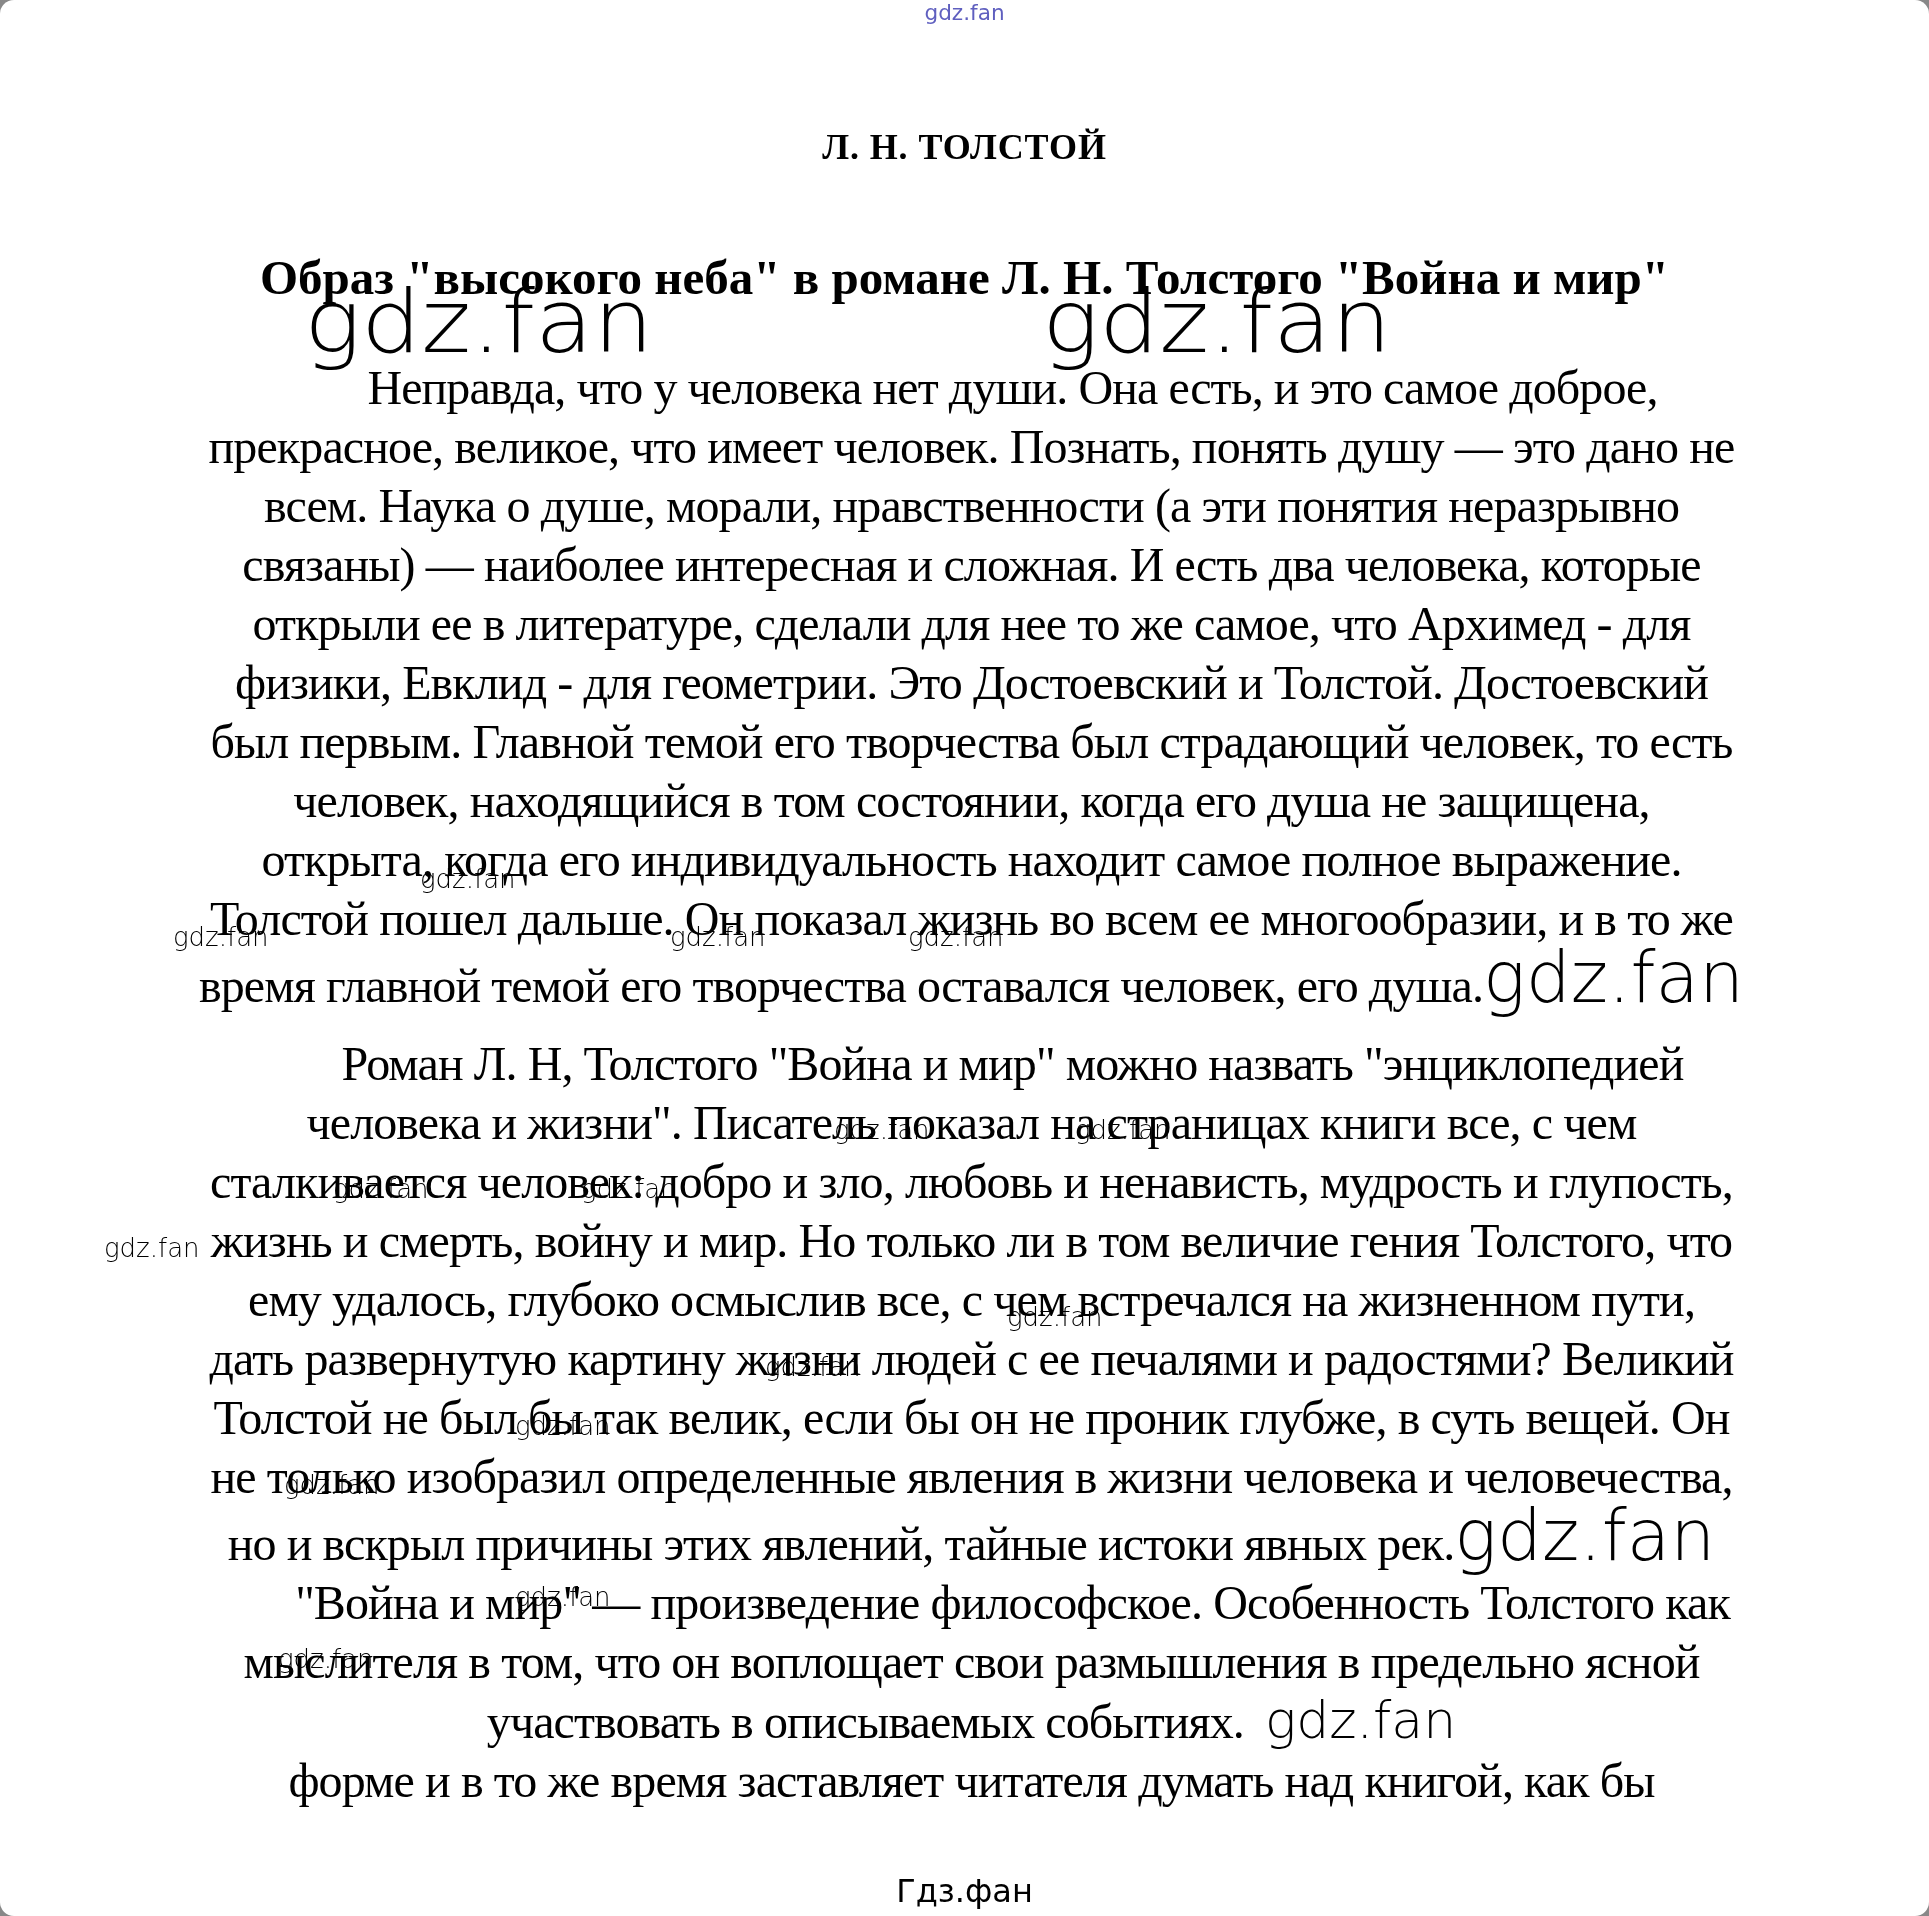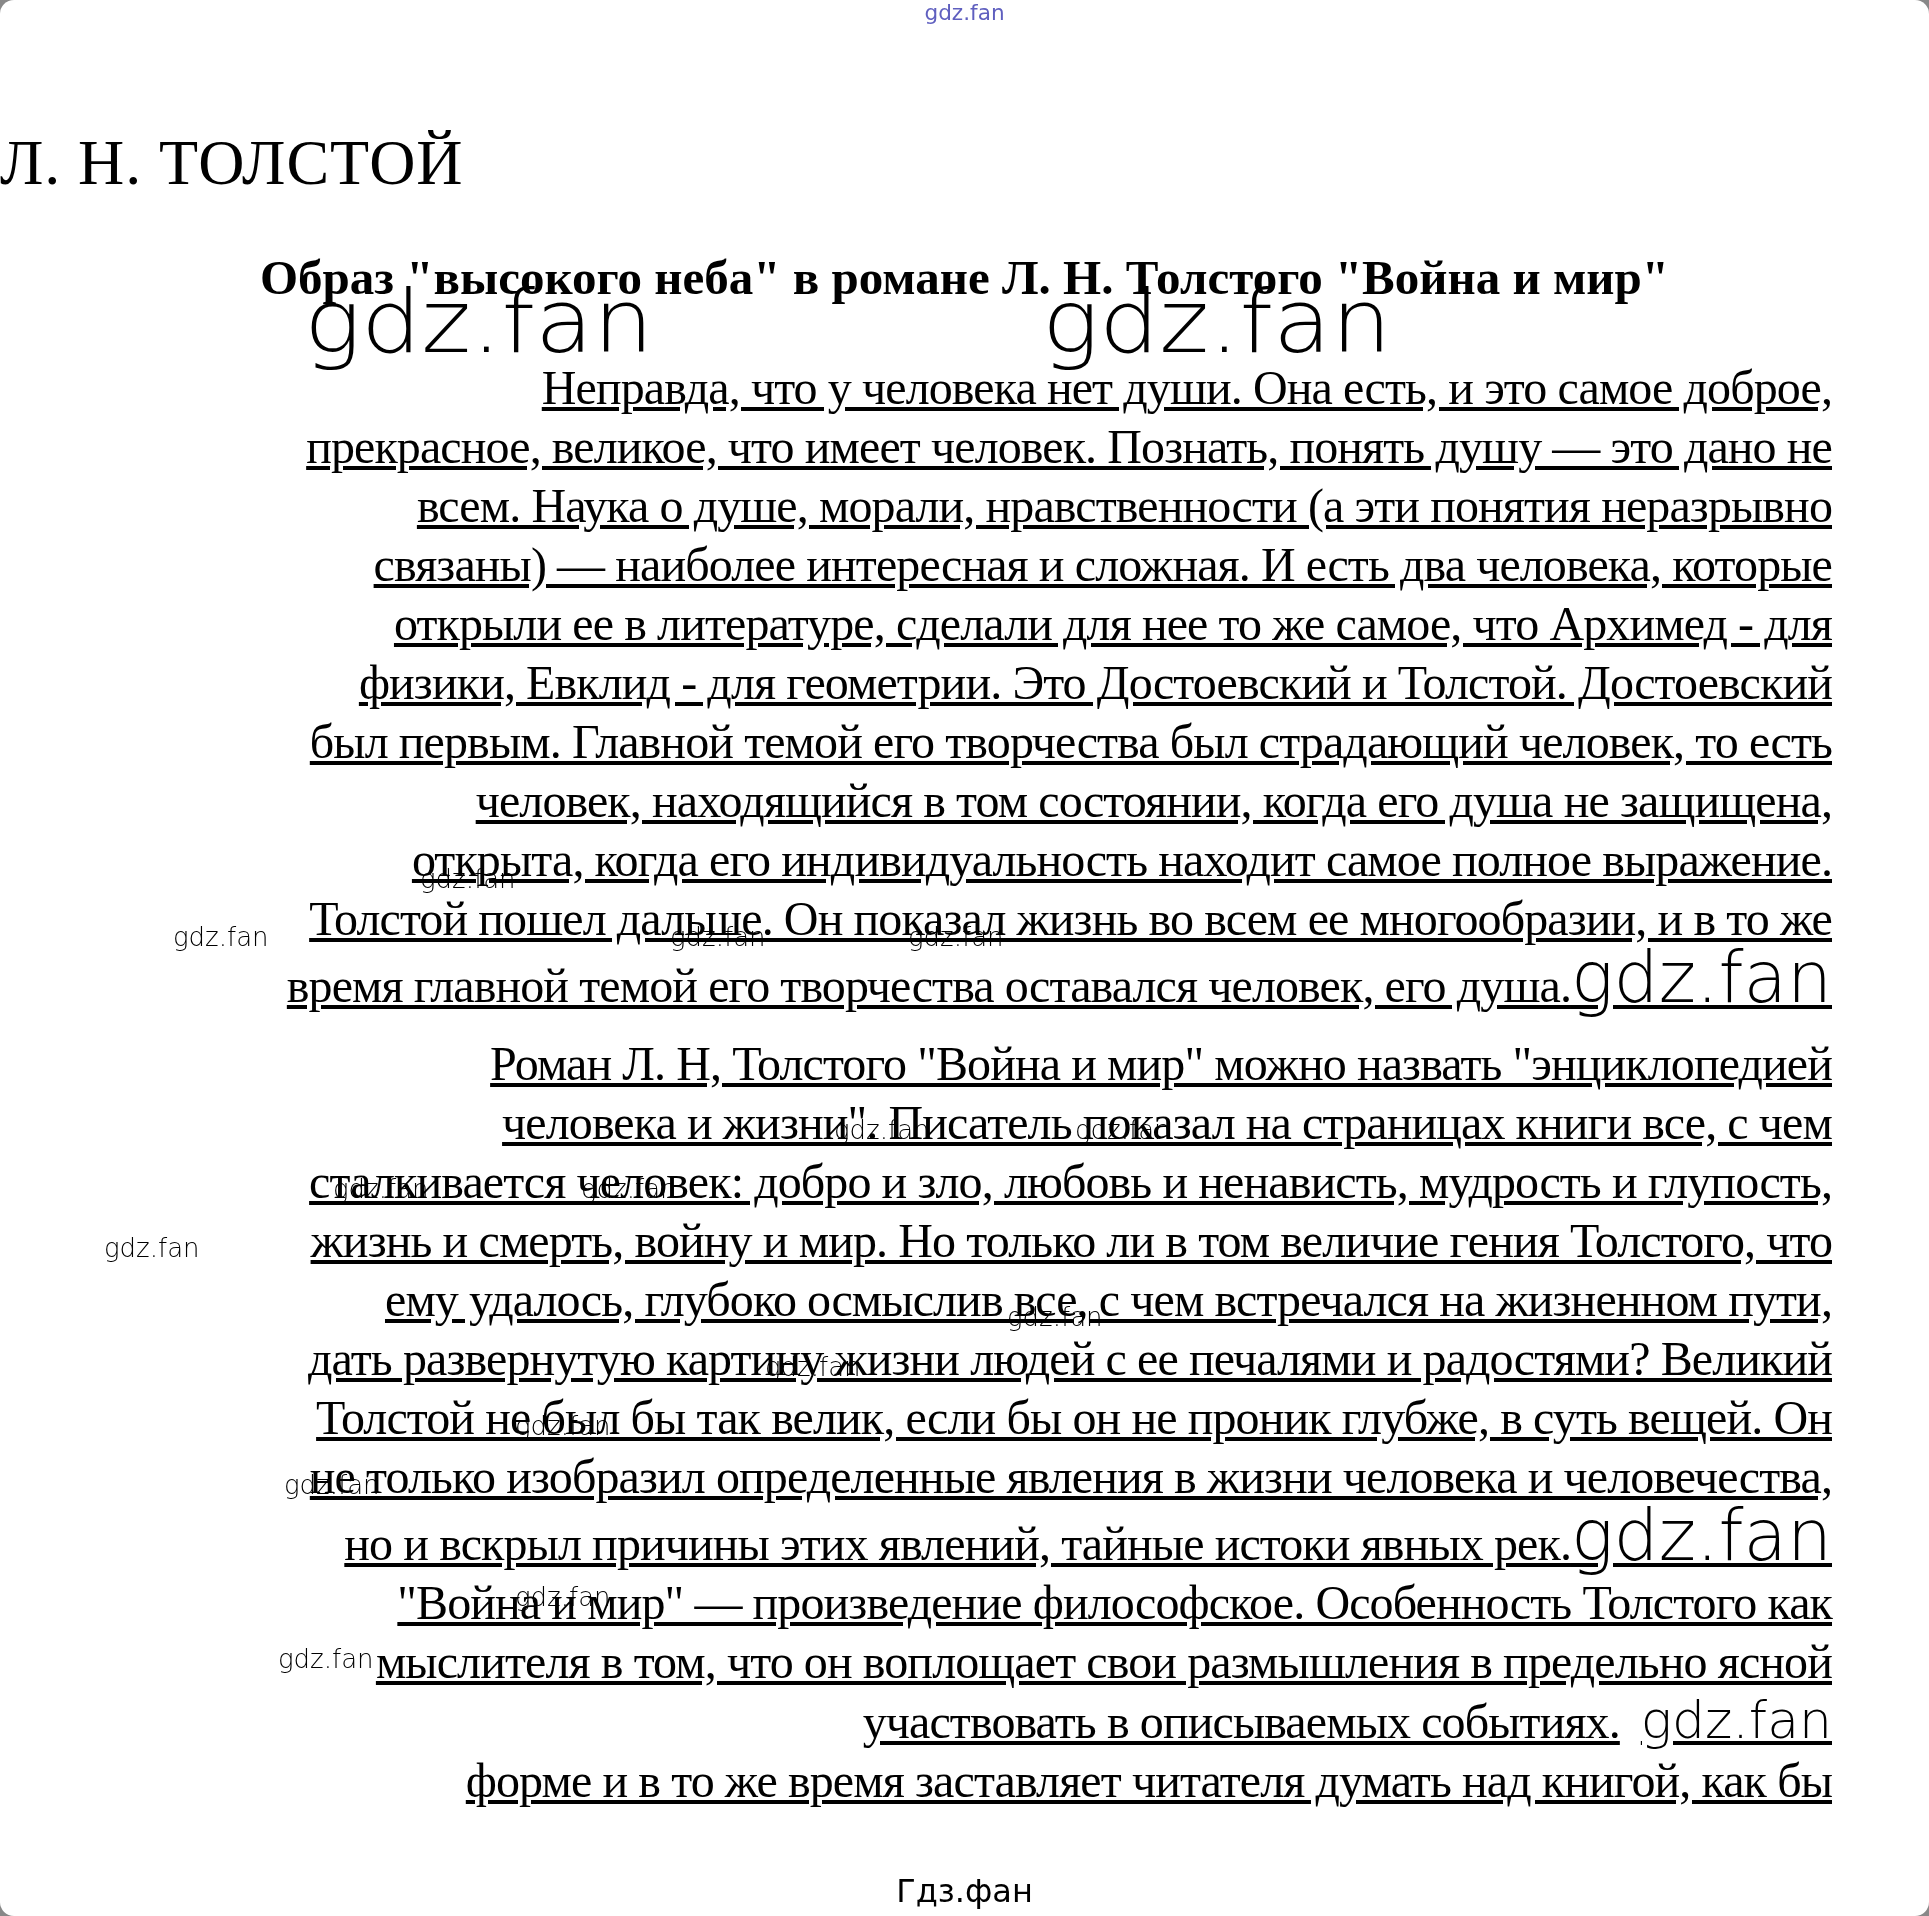--- a/index.html
+++ b/index.html
@@ -7,40 +7,39 @@
     position:relative;
     width:1929px;height:1916px;
     background:#ffffff;
     color:#000;
     font-family:"Liberation Serif", serif;
     overflow:hidden;
     border-radius:14px;
   }
   .title{
     position:absolute;top:126px;left:0;width:100%;
-    margin:0;text-align:left;
-    font-size:64px;font-weight:normal;letter-spacing:0.9px;
+    margin:0;text-align:center;
+    font-size:36px;font-weight:bold;letter-spacing:0.9px;
   }
   .subtitle{
     position:absolute;top:249px;left:0;width:100%;
     margin:0;text-align:center;
     font-size:49px;font-weight:bold;
   }
   .essay-body{
     position:absolute;left:111px;top:358px;width:1721px;
   }
   .paragraph{margin:0;}
   .essay-body .paragraph:nth-child(2){margin-top:19px;}
   .essay-body .paragraph:nth-child(3){margin-top:0;}
   .line{
     font-size:48px;line-height:59px;
     letter-spacing:-0.9px;
     white-space:nowrap;
-    text-align:right;
-    text-decoration:underline;
+    text-align:center;
   }
   .line.first{text-indent:82px;}
   .wm-inline{
     font-family:"DejaVu Sans", sans-serif;
     font-weight:300;
     letter-spacing:0;
     line-height:59px;
   }
   .essay-body .paragraph:nth-child(1) .wm-inline{font-size:71px;}
   .essay-body .paragraph:nth-child(2) .wm-inline{font-size:71px;}

